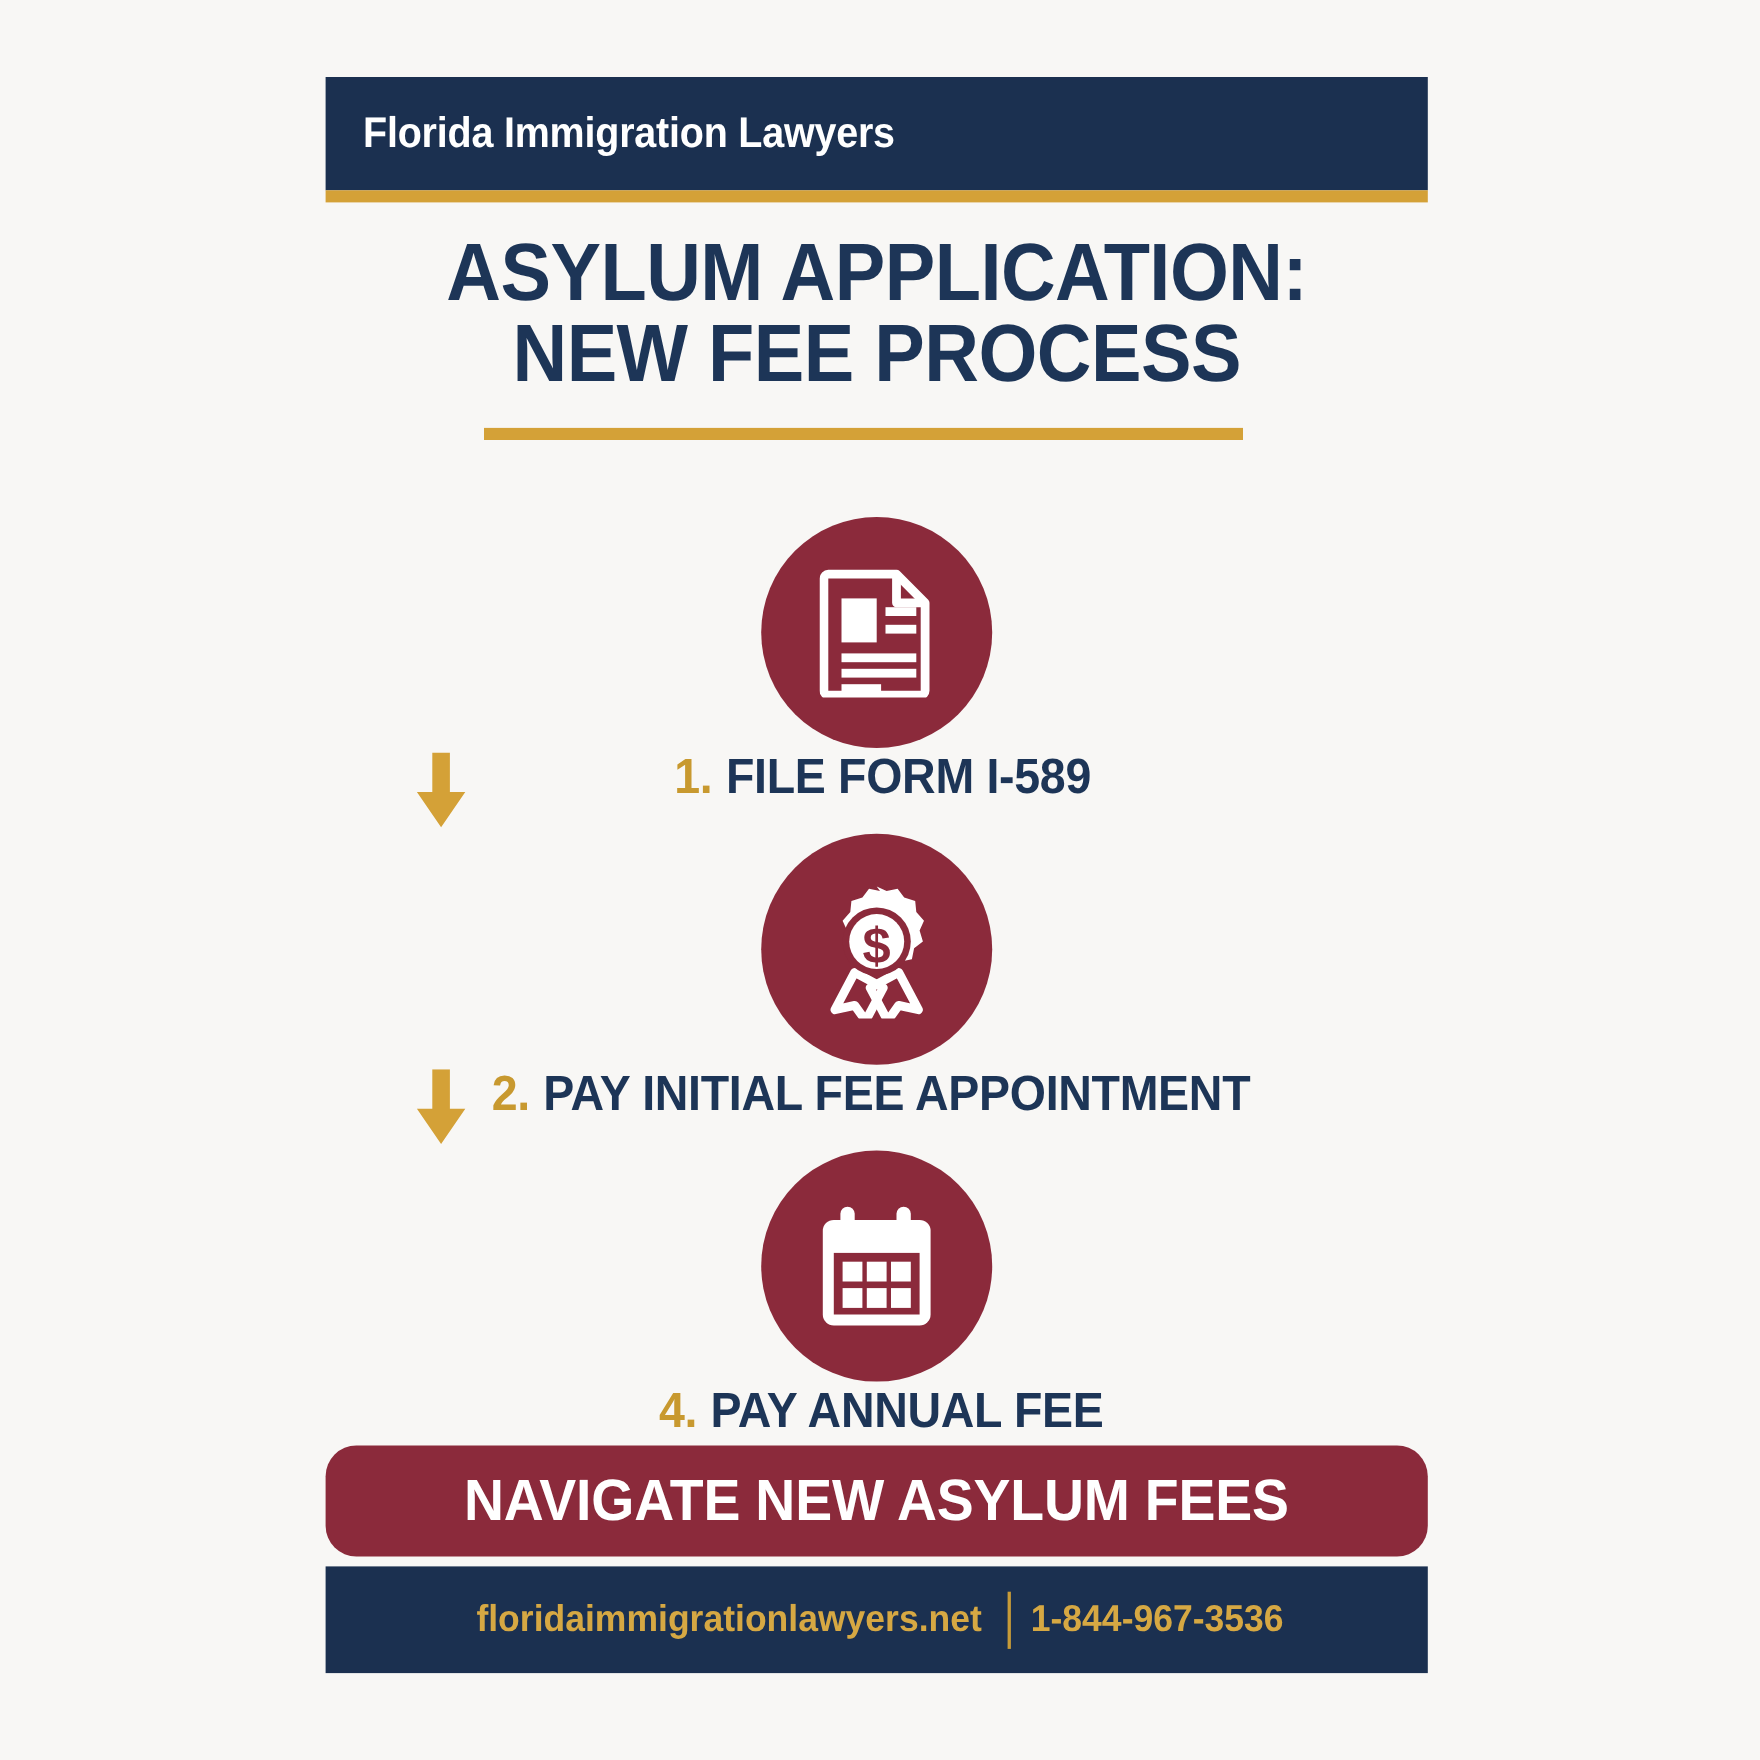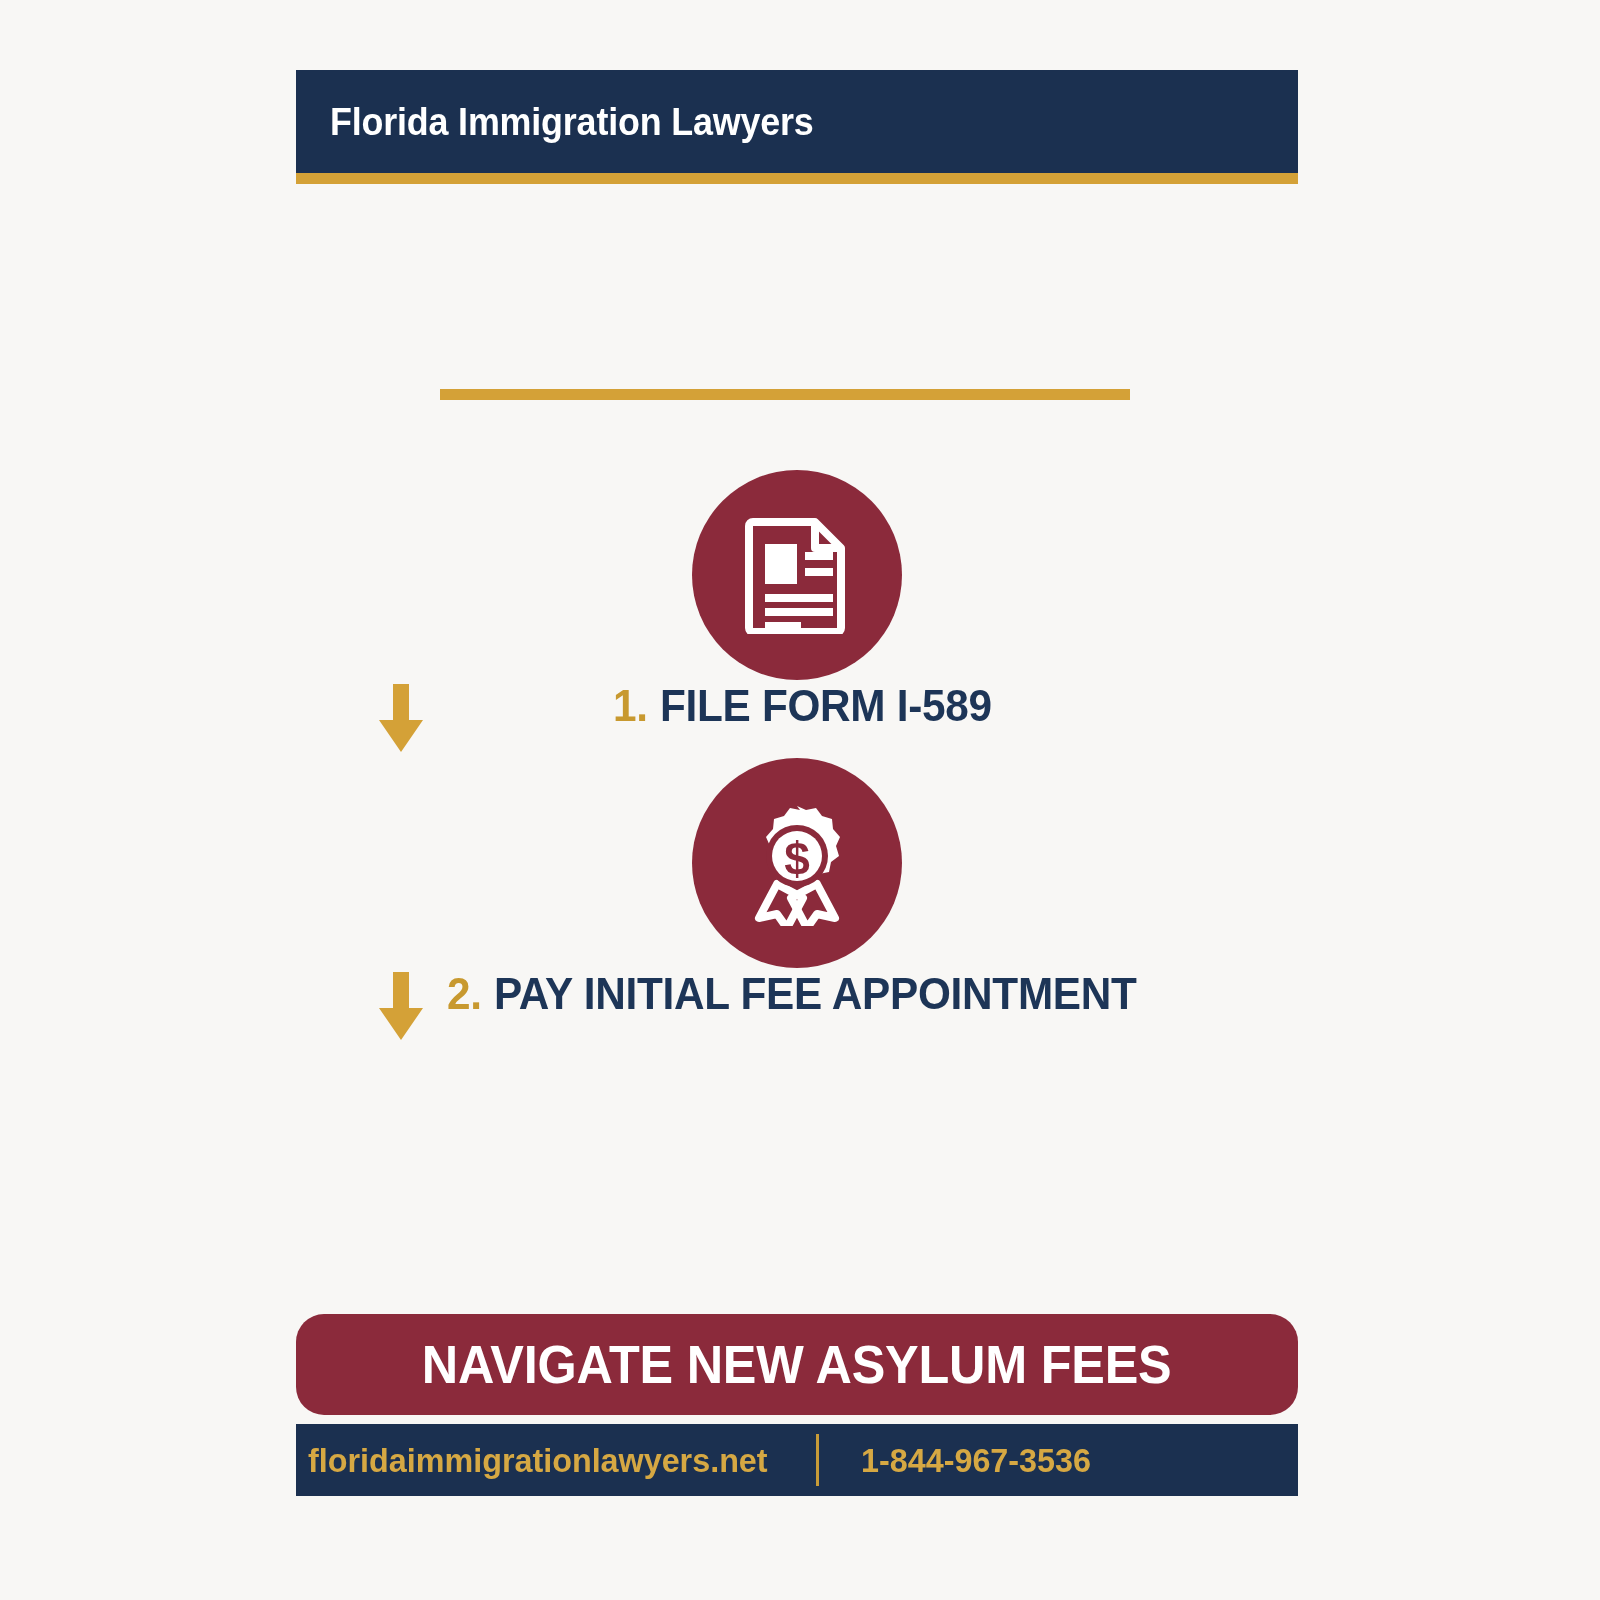--- a/index.html
+++ b/index.html
@@ -153,26 +153,26 @@
     transform: scaleX(0.95);
     white-space: nowrap;
   }
 
   
   .footer-bar {
     position: absolute;
     left: 296px;
     top: 1424px;
     width: 1002px;
-    height: 72px;
+    height: 97px;
     background: #1b3050;
     display: flex;
     align-items: center;
-    justify-content: flex-start;
-    gap: 36px;
+    justify-content: center;
+    gap: 12px;
   }
   .footer-text {
     color: #d6a843;
     font-size: 34px;
     font-weight: bold;
     white-space: nowrap;
     transform: scaleX(0.95);
   }
   .footer-sep {
     width: 3px;
@@ -183,20 +183,24 @@
 </head>
 <body>
 
 <div class="poster">
 
   <div class="brand-bar">
     <div class="brand-name">Florida Immigration Lawyers</div>
   </div>
   <div class="brand-accent"></div>
 
+  <div class="title-wrap">
+    <div class="title-line">ASYLUM APPLICATION:</div>
+    <div class="title-line">NEW FEE PROCESS</div>
+  </div>
   <div class="title-rule"></div>
 
   <div class="steps">
 
     <div class="step-row">
       <div class="step-circle">
         <span>
           <svg width="104" height="118" viewBox="0 0 104 118" fill="none">
             <path d="M8 6 h62 l26 26 v80 a4 4 0 0 1 -4 4 H8 a4 4 0 0 1 -4 -4 V10 a4 4 0 0 1 4 -4 z" stroke="#ffffff" stroke-width="8" stroke-linejoin="round" fill="none"></path>
             <path d="M70 6 v26 h26" stroke="#ffffff" stroke-width="8" stroke-linejoin="round" fill="none"></path>
@@ -244,20 +248,41 @@
     </div>
 
     <div class="arrow-gap">
       <span class="arrow">
         <svg width="56" height="70" viewBox="0 0 56 70">
           <path d="M20 0 h16 v36 h14 L28 68 L6 36 h14 z" fill="#d4a137"></path>
         </svg>
       </span>
     </div>
 
+    <div class="step-row">
+      <div class="step-circle">
+        <span>
+          <svg width="110" height="116" viewBox="0 0 110 116">
+            <rect x="22" y="4" width="13" height="28" rx="6.5" fill="#ffffff"></rect>
+            <rect x="73" y="4" width="13" height="28" rx="6.5" fill="#ffffff"></rect>
+            <rect x="6" y="16" width="98" height="96" rx="10" fill="#ffffff"></rect>
+            <rect x="16" y="46" width="78" height="56" fill="#8b2a3b"></rect>
+            <rect x="24" y="54" width="18" height="18" fill="#ffffff"></rect>
+            <rect x="46" y="54" width="18" height="18" fill="#ffffff"></rect>
+            <rect x="68" y="54" width="18" height="18" fill="#ffffff"></rect>
+            <rect x="24" y="78" width="18" height="18" fill="#ffffff"></rect>
+            <rect x="46" y="78" width="18" height="18" fill="#ffffff"></rect>
+            <rect x="68" y="78" width="18" height="18" fill="#ffffff"></rect>
+          </svg>
+        </span>
+      </div>
+      <div class="step-label">
+        <span class="step-num">4.</span><span>PAY ANNUAL FEE</span>
+      </div>
+    </div>
 
   </div>
 
   <div class="cta-bar">
     <div class="cta-text">NAVIGATE NEW ASYLUM FEES</div>
   </div>
 
   <div class="footer-bar">
     <div class="footer-text">floridaimmigrationlawyers.net</div>
     <div class="footer-sep"></div>

